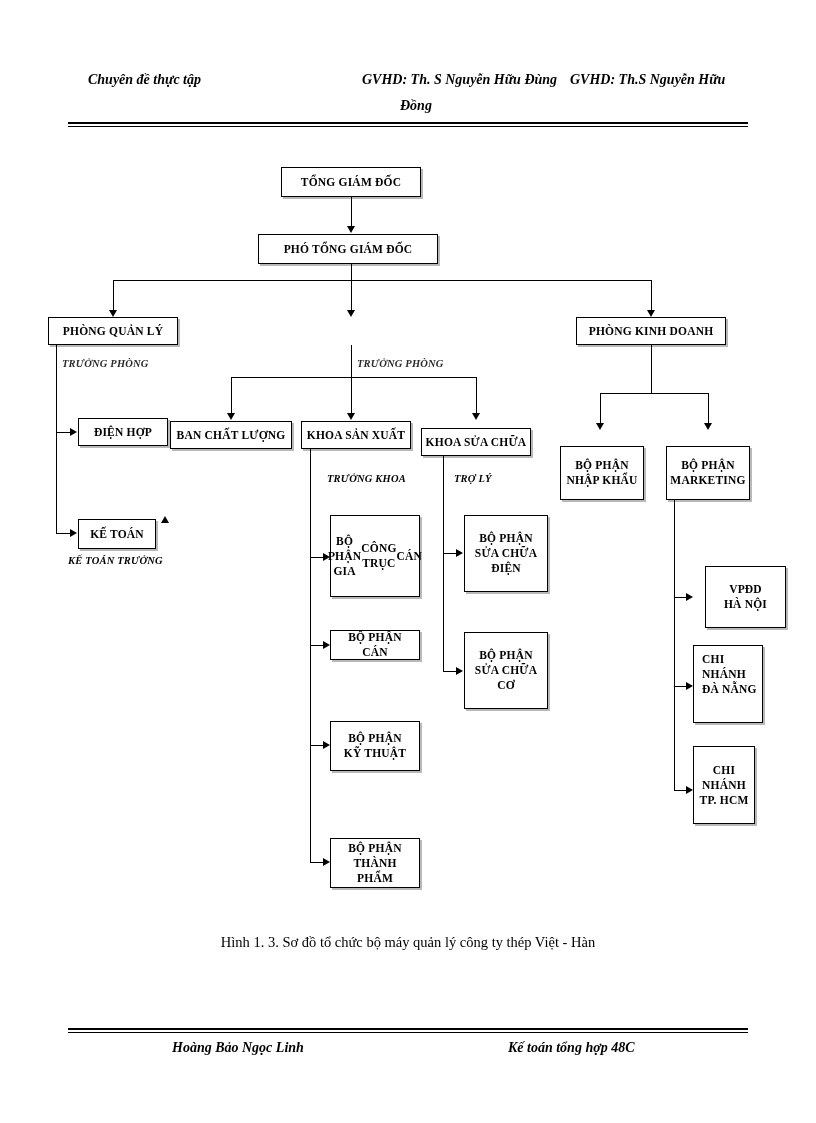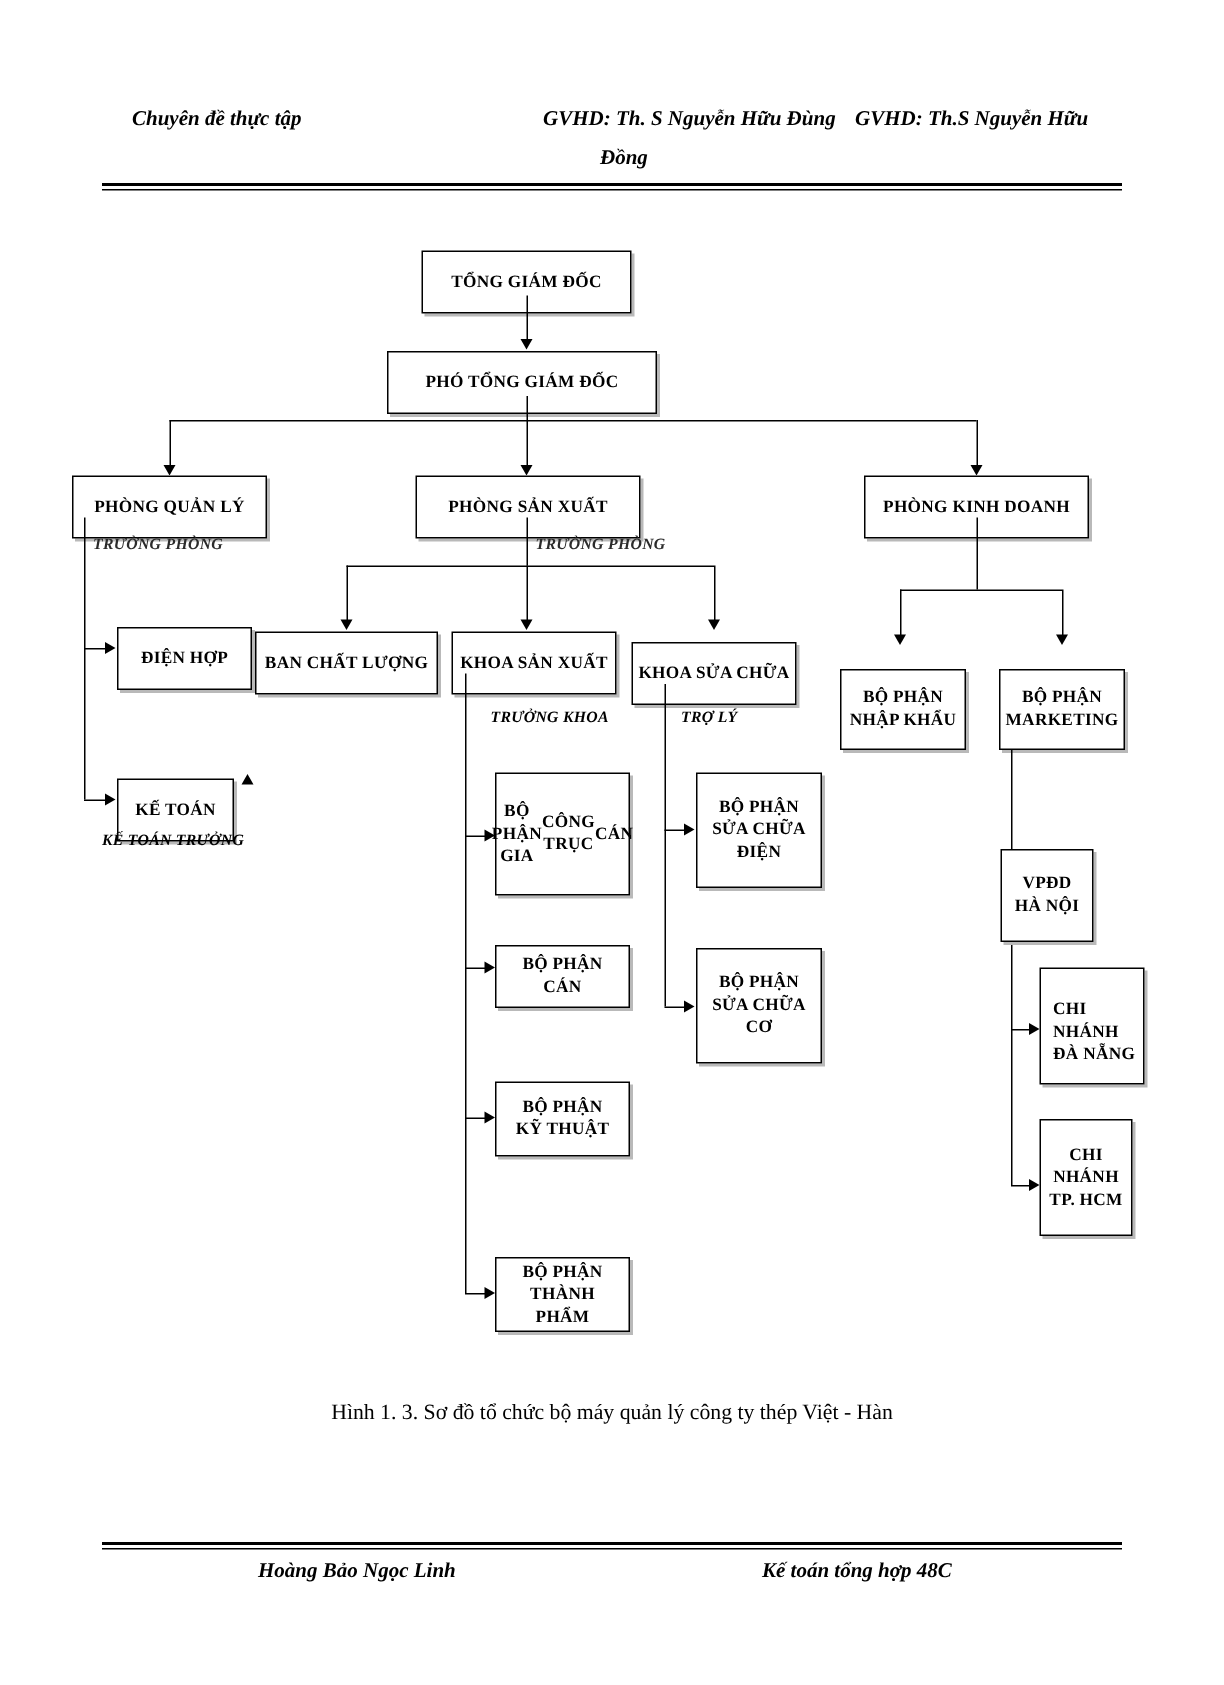--- a/index.html
+++ b/index.html
@@ -74,21 +74,21 @@
     background: #ffffff;
     box-shadow: 2px 2px 0 0 #b9b9b9;
     display: flex;
     align-items: center;
     justify-content: center;
     text-align: center;
     font-weight: bold;
     font-size: 11.5px;
     line-height: 15px;
     letter-spacing: 0.2px;
-    padding: 20px 3px;
+    padding: 6px 3px;
   }
   .box.left-align {
     justify-content: flex-start;
     text-align: left;
     padding-left: 8px;
   }
 
   
   .role {
     position: absolute;
@@ -166,23 +166,20 @@
   <div class="arr-down" style="left:347px; top:310px;"></div>
 
   <div class="vline" style="left:651px; top:280px; height:32px;"></div>
   <div class="arr-down" style="left:647px; top:310px;"></div>
 
   <div class="box" style="left:48px; top:317px; width:130px; height:28px;">
     <span>PHÒNG  QUẢN LÝ</span>
   </div>
   <div class="role faded" style="left:62px; top:358px;">TRƯỞNG PHÒNG</div>
 
-  <div class="box" style="left:277px; top:317px; width:150px; height:28px;">
-    <span>PHÒNG  SẢN XUẤT</span>
-  </div>
   <div class="role faded" style="left:357px; top:358px;">TRƯỞNG PHÒNG</div>
 
   <div class="box" style="left:576px; top:317px; width:150px; height:28px;">
     <span>PHÒNG  KINH DOANH</span>
   </div>
 
   <div class="vline" style="left:56px; top:345px; height:188px;"></div>
   <div class="hline" style="left:56px; top:432px; width:15px;"></div>
   <div class="arr-right" style="left:70px; top:428px;"></div>
   <div class="hline" style="left:56px; top:533px; width:15px;"></div>
@@ -292,21 +289,21 @@
   </div>
 
   <div class="vline" style="left:674px; top:500px; height:290px;"></div>
   <div class="hline" style="left:674px; top:597px; width:13px;"></div>
   <div class="arr-right" style="left:686px; top:593px;"></div>
   <div class="hline" style="left:674px; top:686px; width:13px;"></div>
   <div class="arr-right" style="left:686px; top:682px;"></div>
   <div class="hline" style="left:674px; top:790px; width:13px;"></div>
   <div class="arr-right" style="left:686px; top:786px;"></div>
 
-  <div class="box" style="left:667px; top:566px; width:62px; height:62px; flex-direction:column;">
+  <div class="box" style="left:705px; top:566px; width:81px; height:62px; flex-direction:column;">
     <span>VPĐD</span>
     <span>HÀ NỘI</span>
   </div>
 
   <div class="box left-align" style="left:693px; top:645px; width:70px; height:78px; flex-direction:column; align-items:flex-start;">
     <span>CHI</span>
     <span>NHÁNH</span>
     <span>ĐÀ NẴNG</span>
   </div>
 

